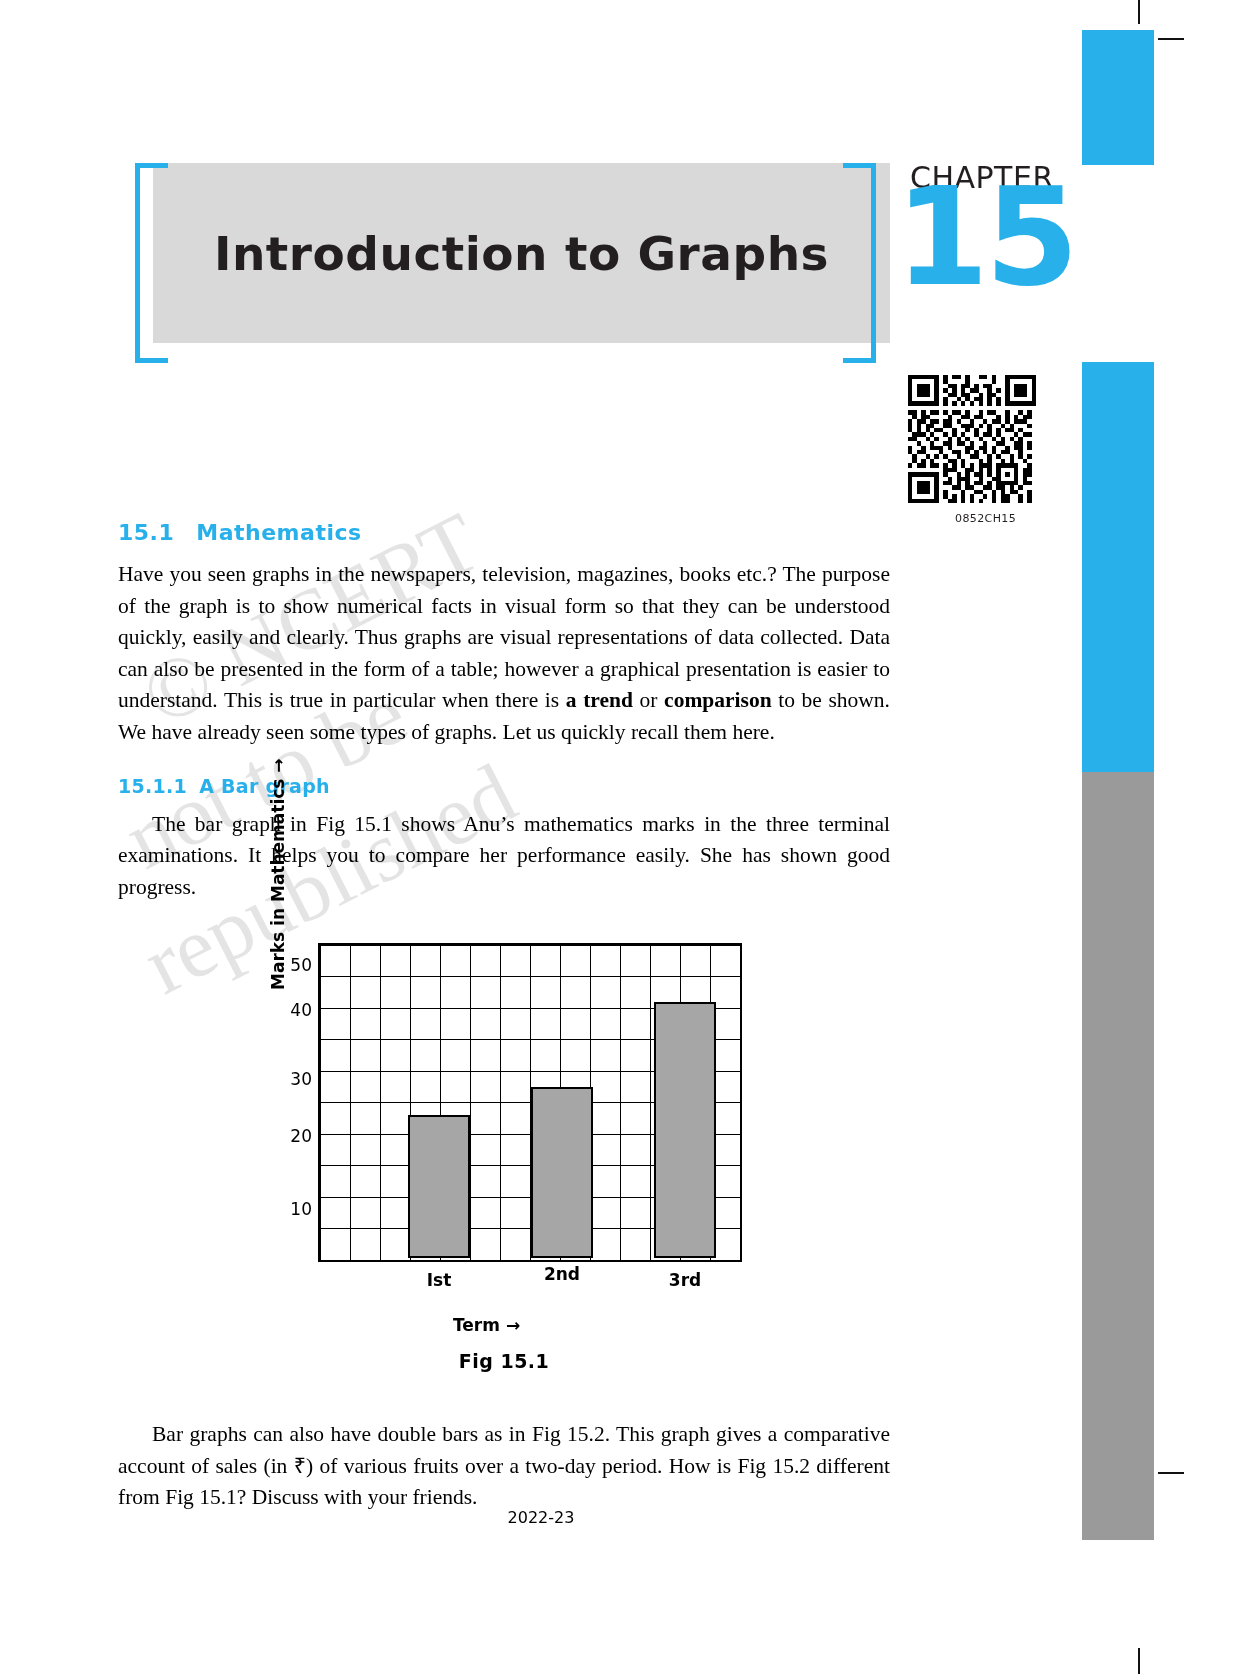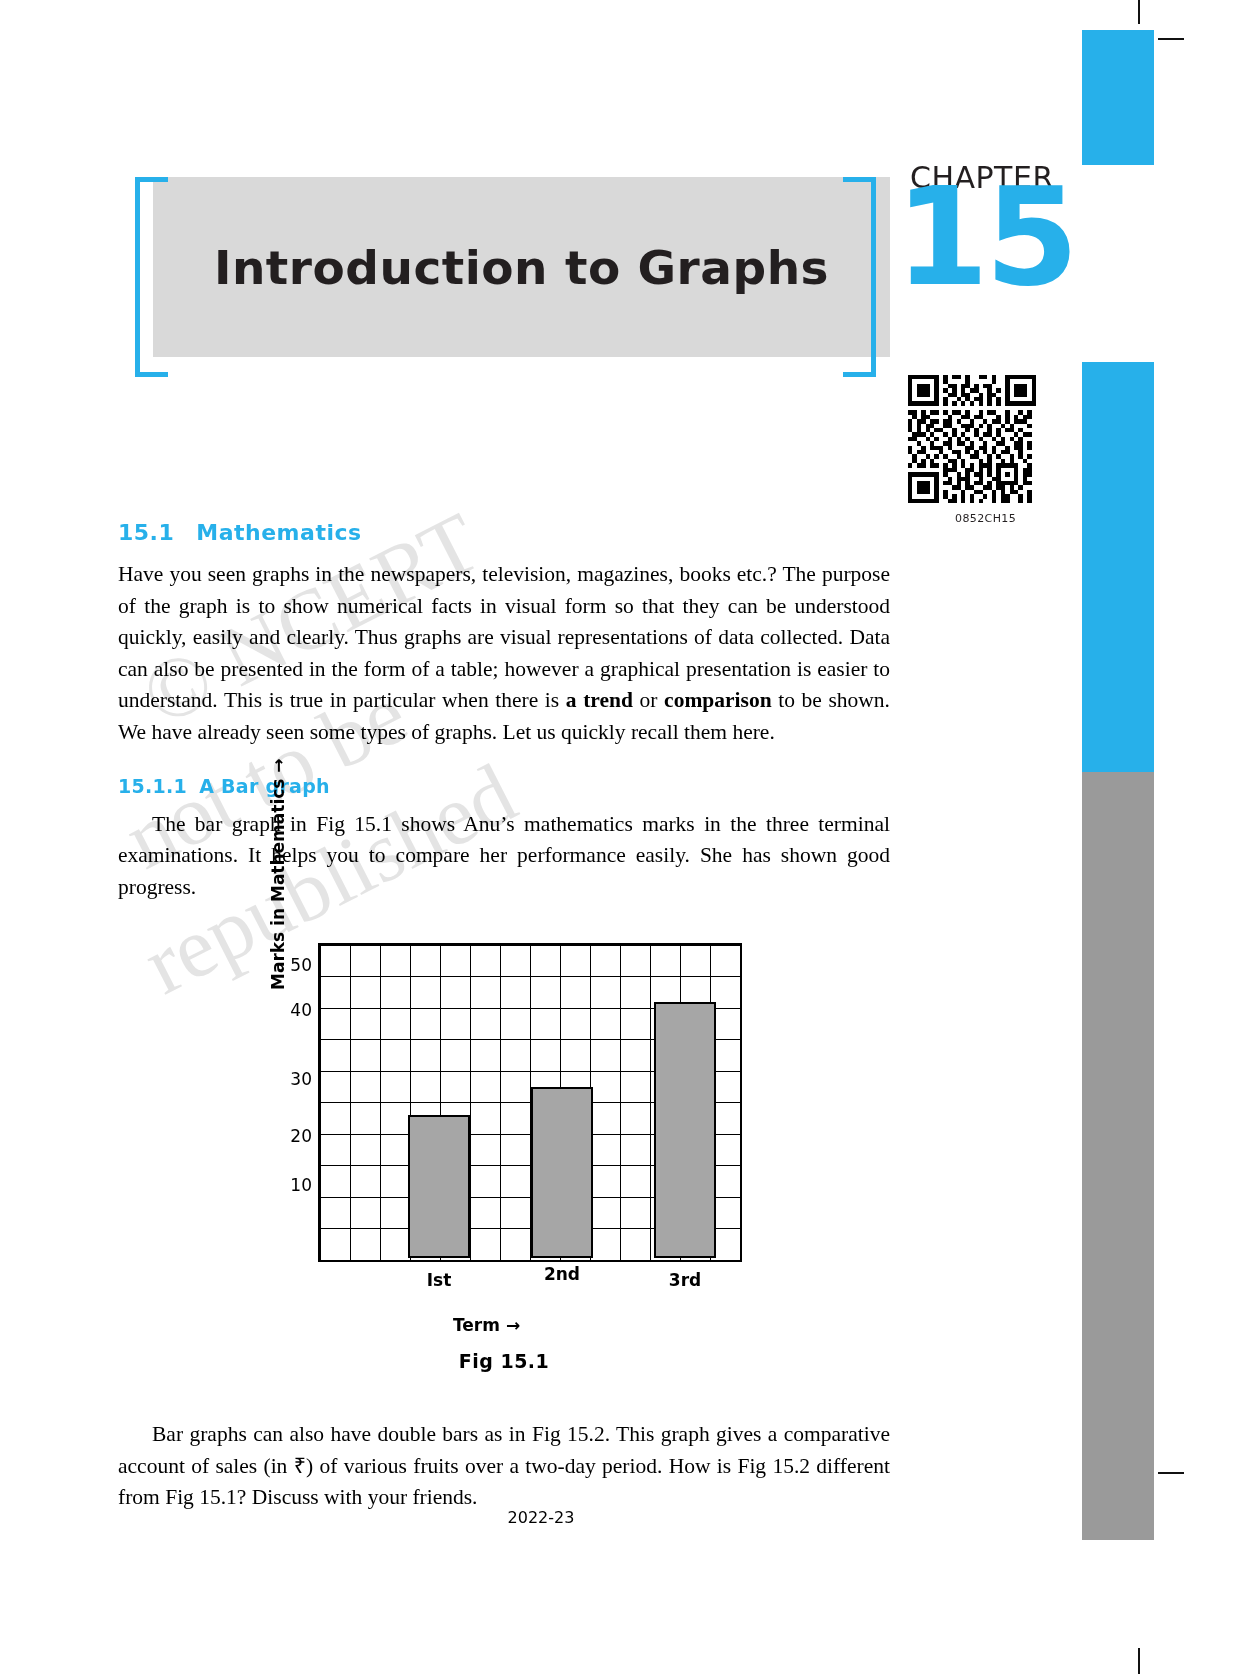--- a/index.html
+++ b/index.html
@@ -46,21 +46,21 @@
   }
   .crop-v-top { left: 1138px; top: 0px; width: 2px; height: 24px; }
   .crop-h-top { left: 1158px; top: 38px; width: 26px; height: 2px; }
   .crop-v-bottom { left: 1138px; top: 1648px; width: 2px; height: 26px; }
   .crop-h-bottom { left: 1158px; top: 1472px; width: 26px; height: 2px; }
 
   
   .title-block {
     position: absolute;
     left: 135px;
-    top: 177px;
+    top: 163px;
     width: 755px;
     height: 132px;
     border-radius: 24px;
   }
   .title-box {
     position: absolute;
     left: 18px;
     top: 0px;
     width: 737px;
     height: 180px;
@@ -565,21 +565,21 @@
 
 <div class="figure">
   <div class="chart-area">
     <div class="ylabel">Marks in Mathematics →</div>
     <div class="grid-box"></div>
 
     <div class="ytick" style="top:25px;">50</div>
     <div class="ytick" style="top:70px;">40</div>
     <div class="ytick" style="top:139px;">30</div>
     <div class="ytick" style="top:196px;">20</div>
-    <div class="ytick" style="top:245px;">10</div>
+    <div class="ytick" style="top:269px;">10</div>
 
     <div class="bar" style="left:290px; top:185px; width:62px; height:143px;"></div>
     <div class="bar" style="left:413px; top:157px; width:62px; height:171px;"></div>
     <div class="bar" style="left:536px; top:72px; width:62px; height:256px;"></div>
 
     <div class="xtick" style="left:286px; top:340px;">Ist</div>
     <div class="xtick" style="left:409px; top:334px;">2nd</div>
     <div class="xtick" style="left:532px; top:340px;">3rd</div>
 
     <div class="xlabel">Term →</div>

